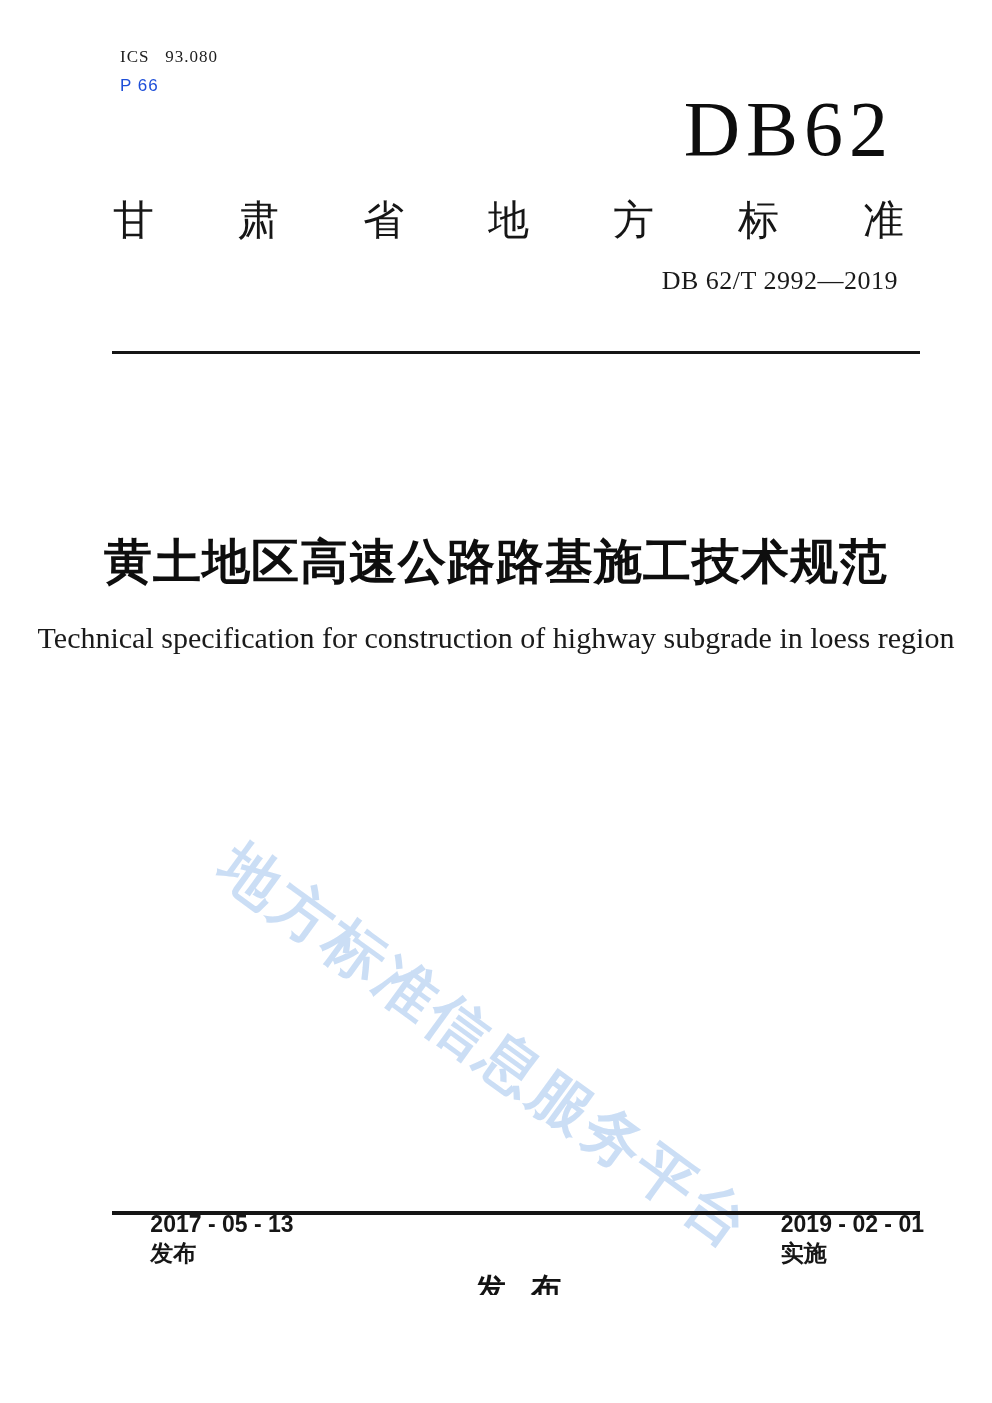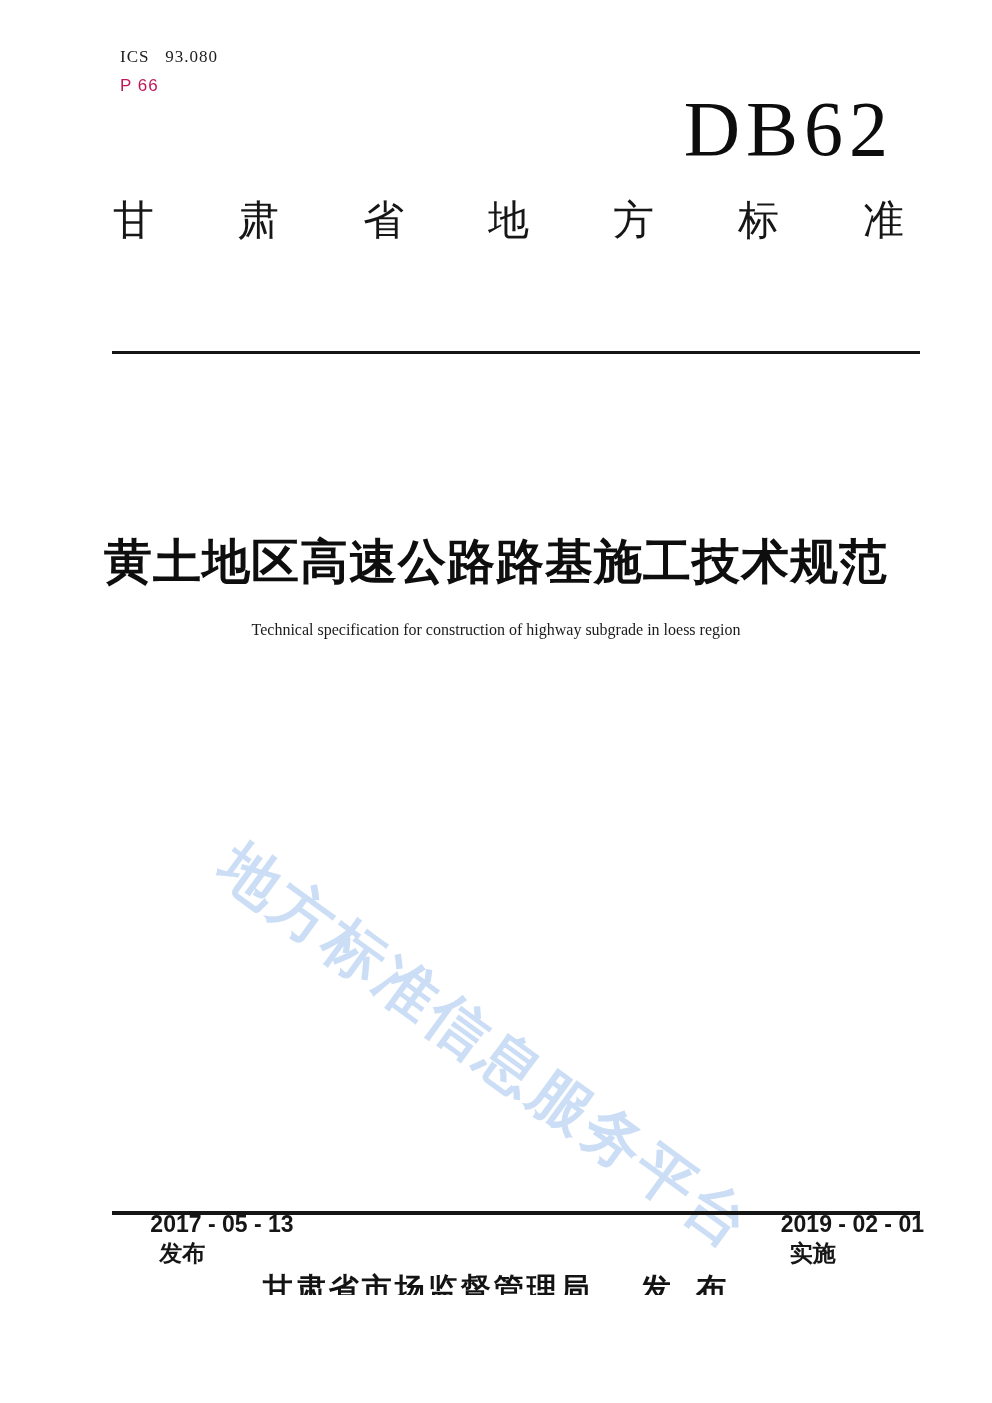--- a/index.html
+++ b/index.html
@@ -17,21 +17,21 @@
 
   
   .ics-line {
     position: absolute; left: 120px; top: 47px;
     font-family: "Liberation Serif", serif;
     font-size: 17px; letter-spacing: 1px; white-space: pre; color: #1c1c1c;
   }
   .p-line {
     position: absolute; left: 120px; top: 76px;
     font-family: "Liberation Sans", sans-serif;
-    font-size: 17px; letter-spacing: 1px; white-space: pre; color: #be185d;
+    font-size: 17px; letter-spacing: 1px; white-space: pre; color: #1d4ed8;
   }
 
   
   .db-logo {
     position: absolute; right: 98px; top: 84px;
     font-family: "Liberation Serif", serif;
     font-weight: normal; font-size: 78px; letter-spacing: 6px;
     color: #0d0d0d;
   }
 
@@ -57,41 +57,41 @@
   
   .title-zh {
     position: absolute; left: 0; top: 530px; width: 100%;
     text-align: center;
     font-size: 48px; font-weight: bold; letter-spacing: 1px; color: #0e0e0e;
   }
   .title-en {
     position: absolute; left: 0; top: 621px; width: 100%;
     text-align: center;
     font-family: "Liberation Serif", serif;
-    font-size: 16px; color: #1a1a1a;
+    font-size: 30px; color: #1a1a1a;
   }
 
   
   .watermark {
     position: absolute; left: 250px; top: 826px;
     transform: rotate(36deg); transform-origin: 0 0;
     font-family: "Liberation Serif", serif;
     font-size: 60px; font-weight: bold; letter-spacing: 4px;
     color: #c3d9f4; opacity: 0.85; white-space: nowrap;
     pointer-events: none;
   }
 
   
   .dates-row {
     position: absolute; left: 112px; top: 1184px; width: 812px;
     display: flex; justify-content: space-between;
     font-size: 23px; font-weight: 600; color: #161616;
   }
   .date-group { white-space: pre; }
-  .date-label { margin-left: 9px; }
+  .date-label { }
 
   .rule-bottom {
     position: absolute; left: 112px; top: 1211px; width: 808px; height: 4px;
     background: #151515;
   }
 
   
   .publisher-row {
     position: absolute; left: 0; top: 1269px; width: 100%;
     display: flex; justify-content: center; align-items: baseline;
@@ -129,20 +129,21 @@
   <div class="std-name-row">
     <span>甘</span>
     <span>肃</span>
     <span>省</span>
     <span>地</span>
     <span>方</span>
     <span>标</span>
     <span>准</span>
   </div>
 
+  <div class="std-code">DB 62/T  2992—2019</div>
 
   <div class="rule-top"></div>
 
   <div class="title-zh">黄土地区高速公路路基施工技术规范</div>
   <div class="title-en">Technical specification for construction of highway subgrade in loess region</div>
 
   <div class="watermark">地方标准信息服务平台</div>
 
   <div class="dates-row">
     <span class="date-group">
@@ -151,21 +152,20 @@
     </span>
     <span class="date-group">
       <span>2019 - 02 - 01</span>
       <span class="date-label">实施</span>
     </span>
   </div>
 
   <div class="rule-bottom"></div>
 
   <div class="publisher-row">
-    <span>甘肃省市场监督管理局</span>
     <span class="publish-label">发  布</span>
   </div>
 
   <div class="site-logo">
     <span class="star-wrap">
       <svg width="84" height="62" viewBox="0 0 84 62" xmlns="http://www.w3.org/2000/svg">
 
         <path d="M44 2 L51 20 L70 21 L56 33 L61 52 L44 40 L34 47 L38 32 L22 21 L40 20 Z" fill="#8d8d8d"></path>
         <path d="M4 56 C 22 48, 44 34, 66 12 L 56 28 C 42 42, 24 52, 4 56 Z" fill="#9c9c9c"></path>
         <circle cx="77" cy="17" r="5" fill="#8d8d8d"></circle>

